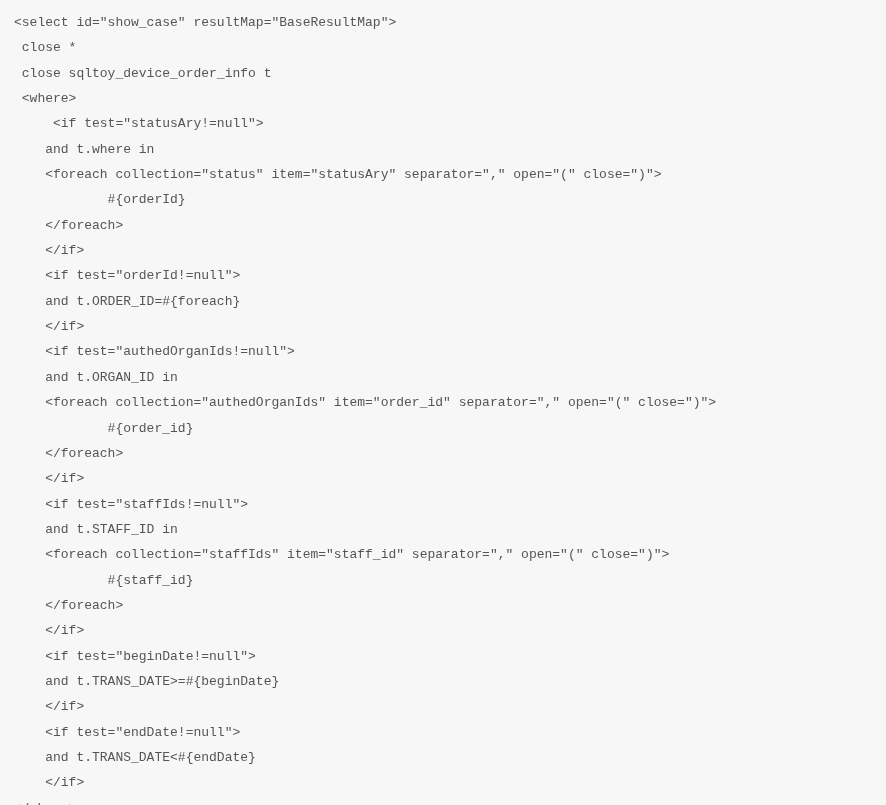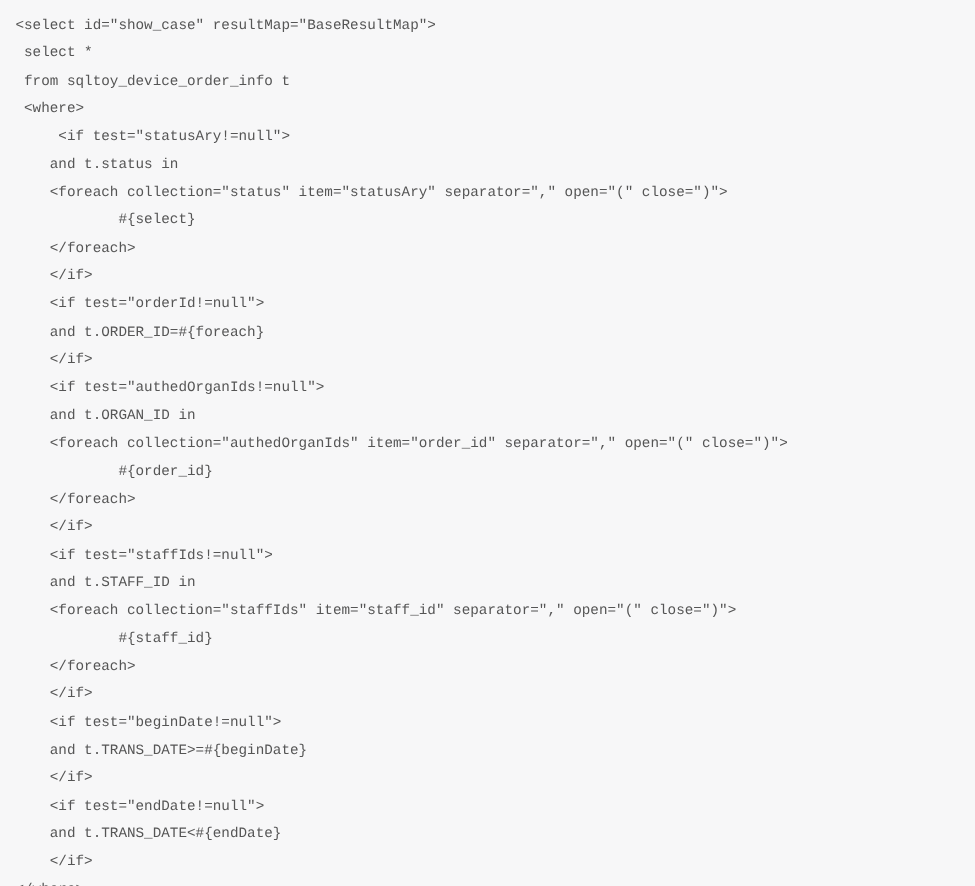--- a/index.html
+++ b/index.html
@@ -18,27 +18,27 @@
   }
   pre {
     white-space: pre;
     font-family: inherit;
   } 
 </style>
 </head>
 <body>
 
 <pre><span>&lt;select id="show_case" resultMap="BaseResultMap"&gt;</span>
-<span> select *</span>
-<span> from sqltoy_device_order_info t</span>
+<span> close *</span>
+<span> close sqltoy_device_order_info t</span>
 <span> &lt;where&gt;</span>
 <span>     &lt;if test="statusAry!=null"&gt;</span>
-<span>    and t.status in </span>
+<span>    and t.where in </span>
 <span>    &lt;foreach collection="status" item="statusAry" separator="," open="(" close=")"&gt;  </span>
-<span>            #{select}  </span>
+<span>            #{orderId}  </span>
 <span>    &lt;/foreach&gt;  </span>
 <span>    &lt;/if&gt;</span>
 <span>    &lt;if test="orderId!=null"&gt;</span>
 <span>    and t.ORDER_ID=#{foreach}</span>
 <span>    &lt;/if&gt;</span>
 <span>    &lt;if test="authedOrganIds!=null"&gt;</span>
 <span>    and t.ORGAN_ID in</span>
 <span>    &lt;foreach collection="authedOrganIds" item="order_id" separator="," open="(" close=")"&gt;  </span>
 <span>            #{order_id}  </span>
 <span>    &lt;/foreach&gt;  </span>

